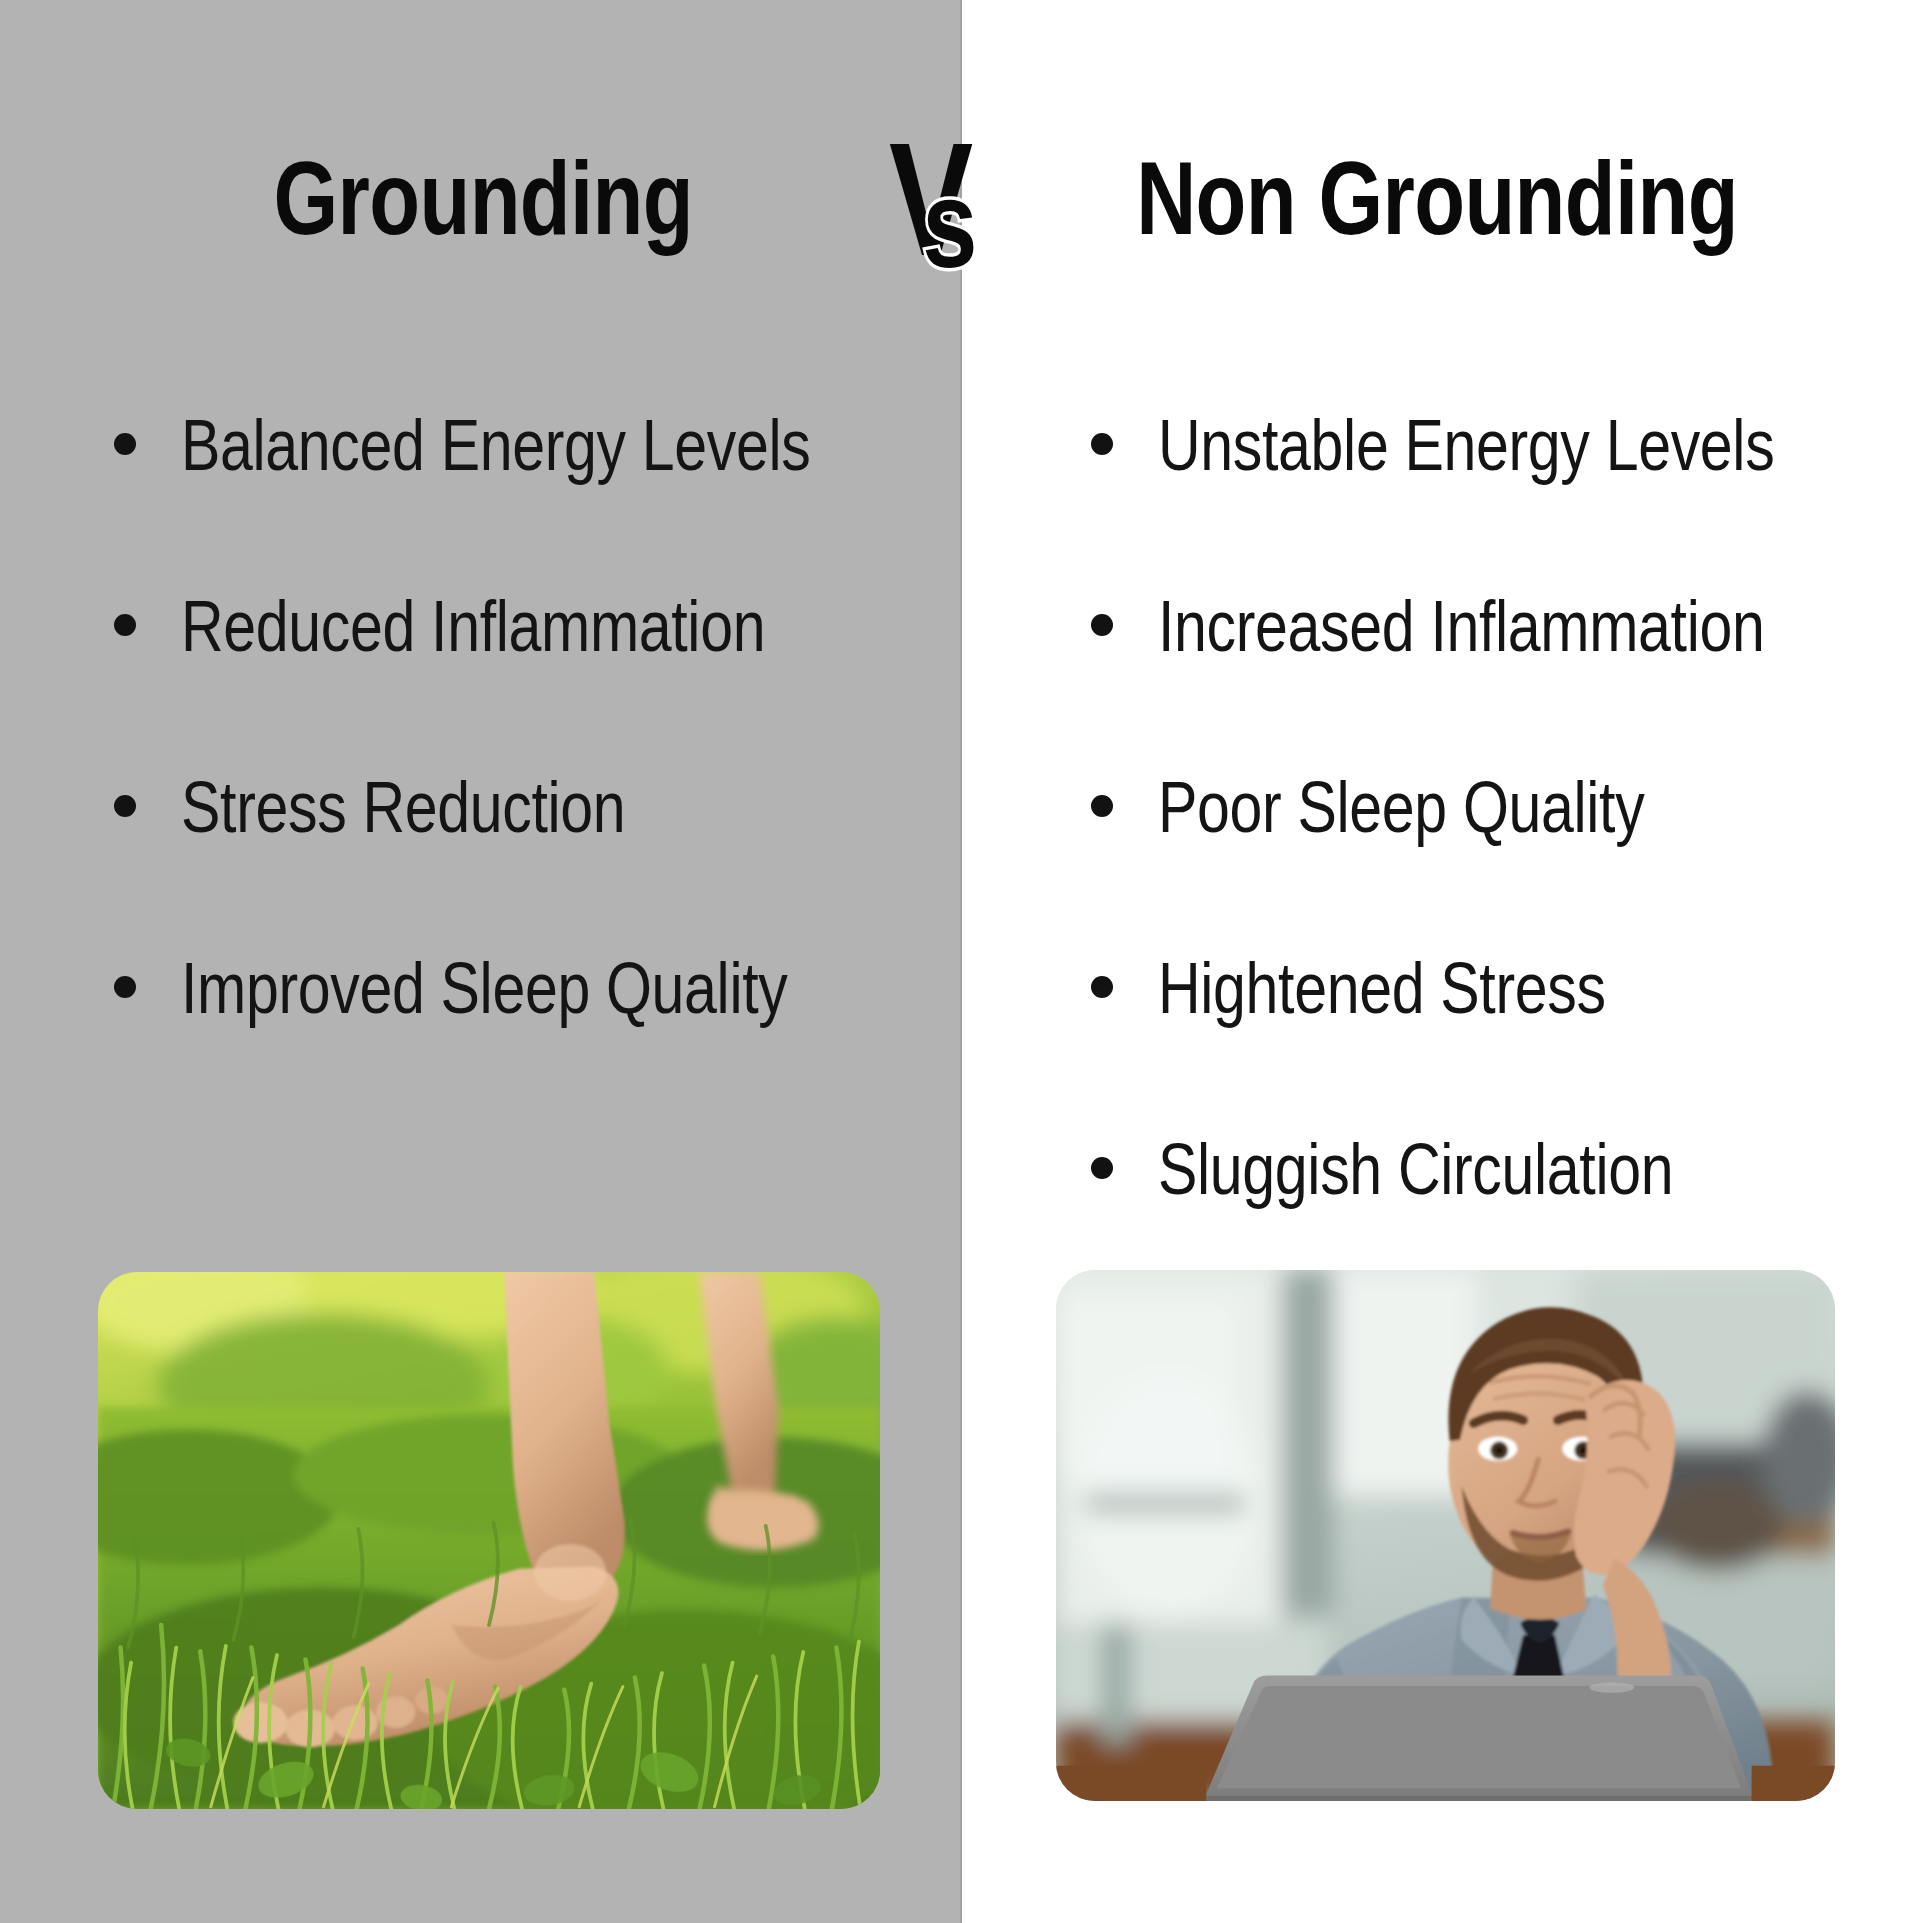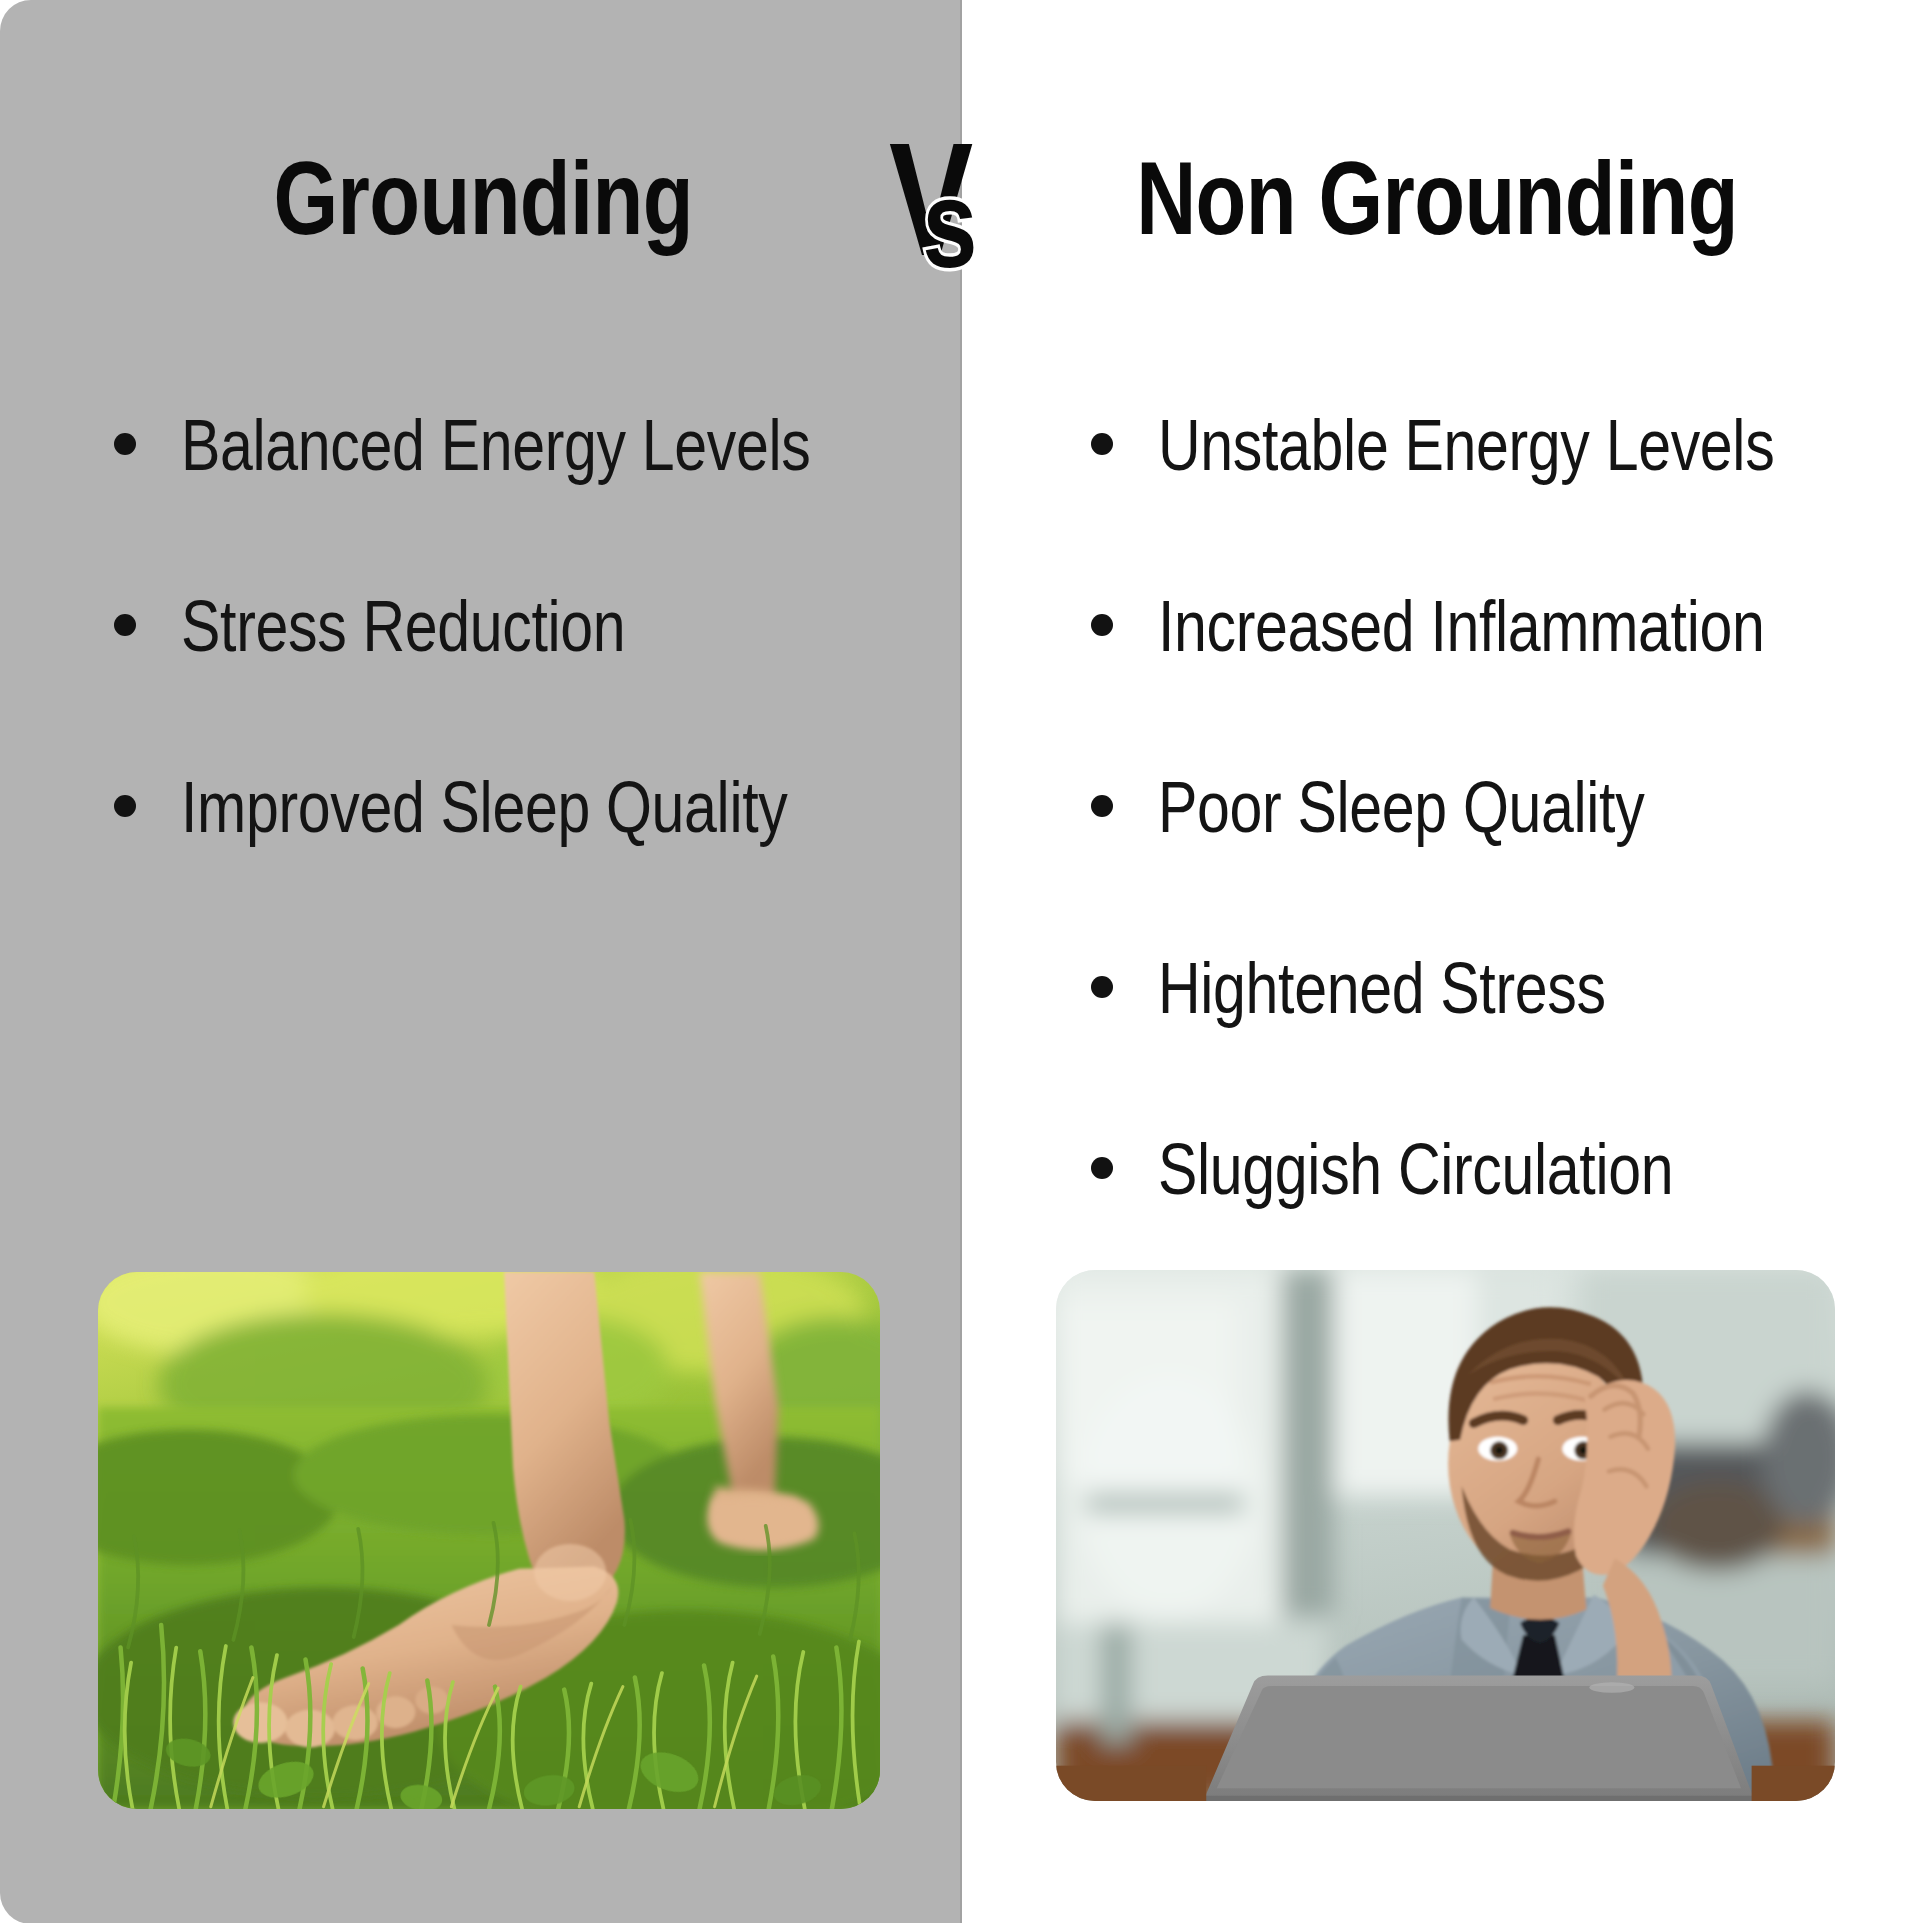--- a/index.html
+++ b/index.html
@@ -12,21 +12,20 @@
     font-family: "Liberation Sans", "DejaVu Sans", sans-serif;
   }
 
   
   #infographic {
     position: relative;
     width: 1924px;
     height: 1924px;
     overflow: hidden;
     background: #ffffff;
-    border-radius: 31px;
   }
 
   
   .panel {
     position: absolute;
     top: 0;
     height: 1924px;
   }
   .panel-left {
     left: 0;
@@ -165,20 +164,24 @@
       <g>
         <text x="72" y="196" font-family="'Liberation Sans','DejaVu Sans',sans-serif" font-size="165" font-weight="700" transform="scale(0.80,1)" transform-origin="72 196" fill="#0a0a0a" stroke="#ffffff" stroke-width="9" paint-order="stroke fill">s</text>
       </g>
     </svg>
   </div>
 
   <ul class="bullet-list bullet-list-left">
     <li class="bullet-item">
       <span class="bullet-dot"></span>
       <span class="bullet-text">Balanced Energy Levels</span>
+    </li>
+    <li class="bullet-item">
+      <span class="bullet-dot"></span>
+      <span class="bullet-text">Reduced Inflammation</span>
     </li>
     <li class="bullet-item">
       <span class="bullet-dot"></span>
       <span class="bullet-text">Stress Reduction</span>
     </li>
     <li class="bullet-item">
       <span class="bullet-dot"></span>
       <span class="bullet-text">Improved Sleep Quality</span>
     </li>
   </ul>

